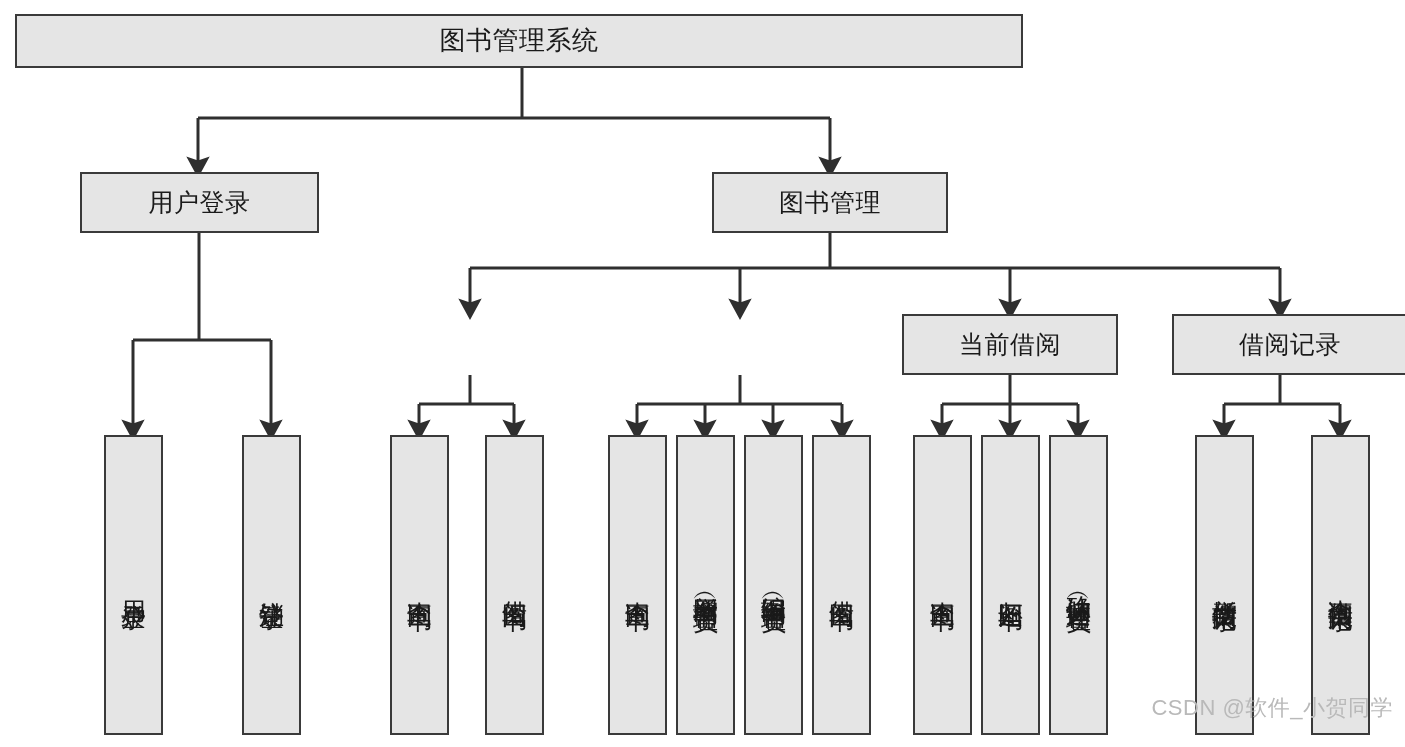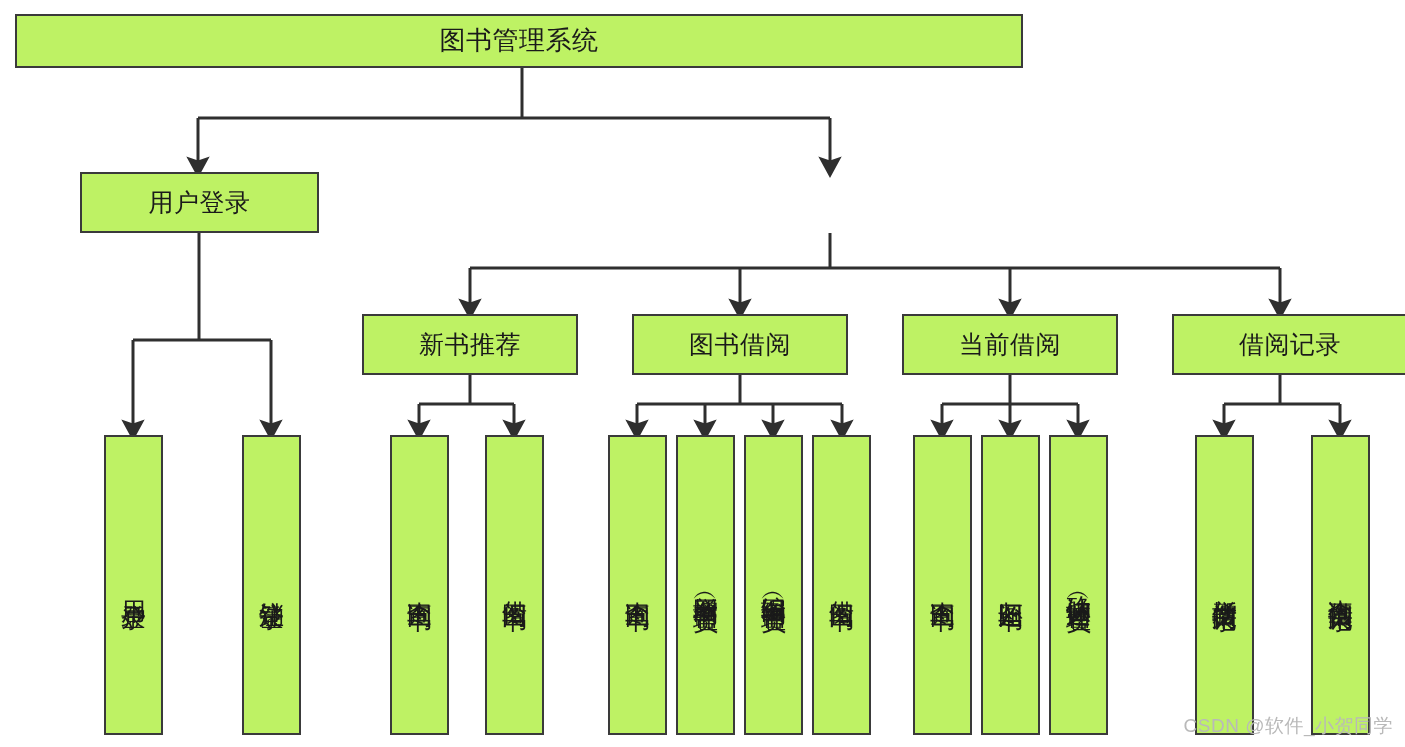--- a/index.html
+++ b/index.html
@@ -22,21 +22,21 @@
     left: 0;
     top: 0;
     width: 1405px;
     height: 747px;
     pointer-events: none;
   }
   .node {
     position: absolute;
     box-sizing: border-box;
     border: 2.5px solid #3a3a3a;
-    background: #bef264;
+    background: #e5e5e5;
     display: flex;
     align-items: center;
     justify-content: center;
     color: #1a1a1a;
     line-height: 1.05;
   }
   .node.h {
     font-size: 25px;
     letter-spacing: 0.5px;
   }
@@ -50,22 +50,22 @@
     line-height: 1;
     white-space: nowrap;
     display: block;
   }
   #root.node {
     font-size: 26px;
   }
   .watermark {
     position: absolute;
     right: 12px;
-    bottom: 8px;
-    font-size: 19px;
+    bottom: 24px;
+    font-size: 22px;
     color: #b9b9b9;
     letter-spacing: 0.5px;
     white-space: nowrap;
     pointer-events: none;
   }
 </style>
 </head>
 <body>
 
 <div id="canvas">
@@ -121,28 +121,25 @@
   </svg>
 
   <div class="node h" id="root" style="left:15px; top:14px; width:1008px; height:54px;">
     <span>图书管理系统</span>
   </div>
 
   <div class="node h" style="left:80px; top:172px; width:239px; height:61px;">
     <span>用户登录</span>
   </div>
 
-
-  <div class="node h" style="left:362px; top:314px; width:216px; height:61px;">
-    <span>新书推荐</span>
-  </div>
-
-  <div class="node h" style="left:632px; top:314px; width:216px; height:61px;">
-    <span>图书借阅</span>
-  </div>
+  <div class="node h" style="left:712px; top:172px; width:236px; height:61px;">
+    <span>图书管理</span>
+  </div>
+
+
 
   <div class="node h" style="left:902px; top:314px; width:216px; height:61px;text-align:right;">
     <span>当前借阅</span>
   </div>
 
   <div class="node h" style="left:1172px; top:314px; width:236px; height:61px;">
     <span>借阅记录</span>
   </div>
 
   <div class="node leaf" style="left:104px; top:435px; width:59px; height:300px;">

